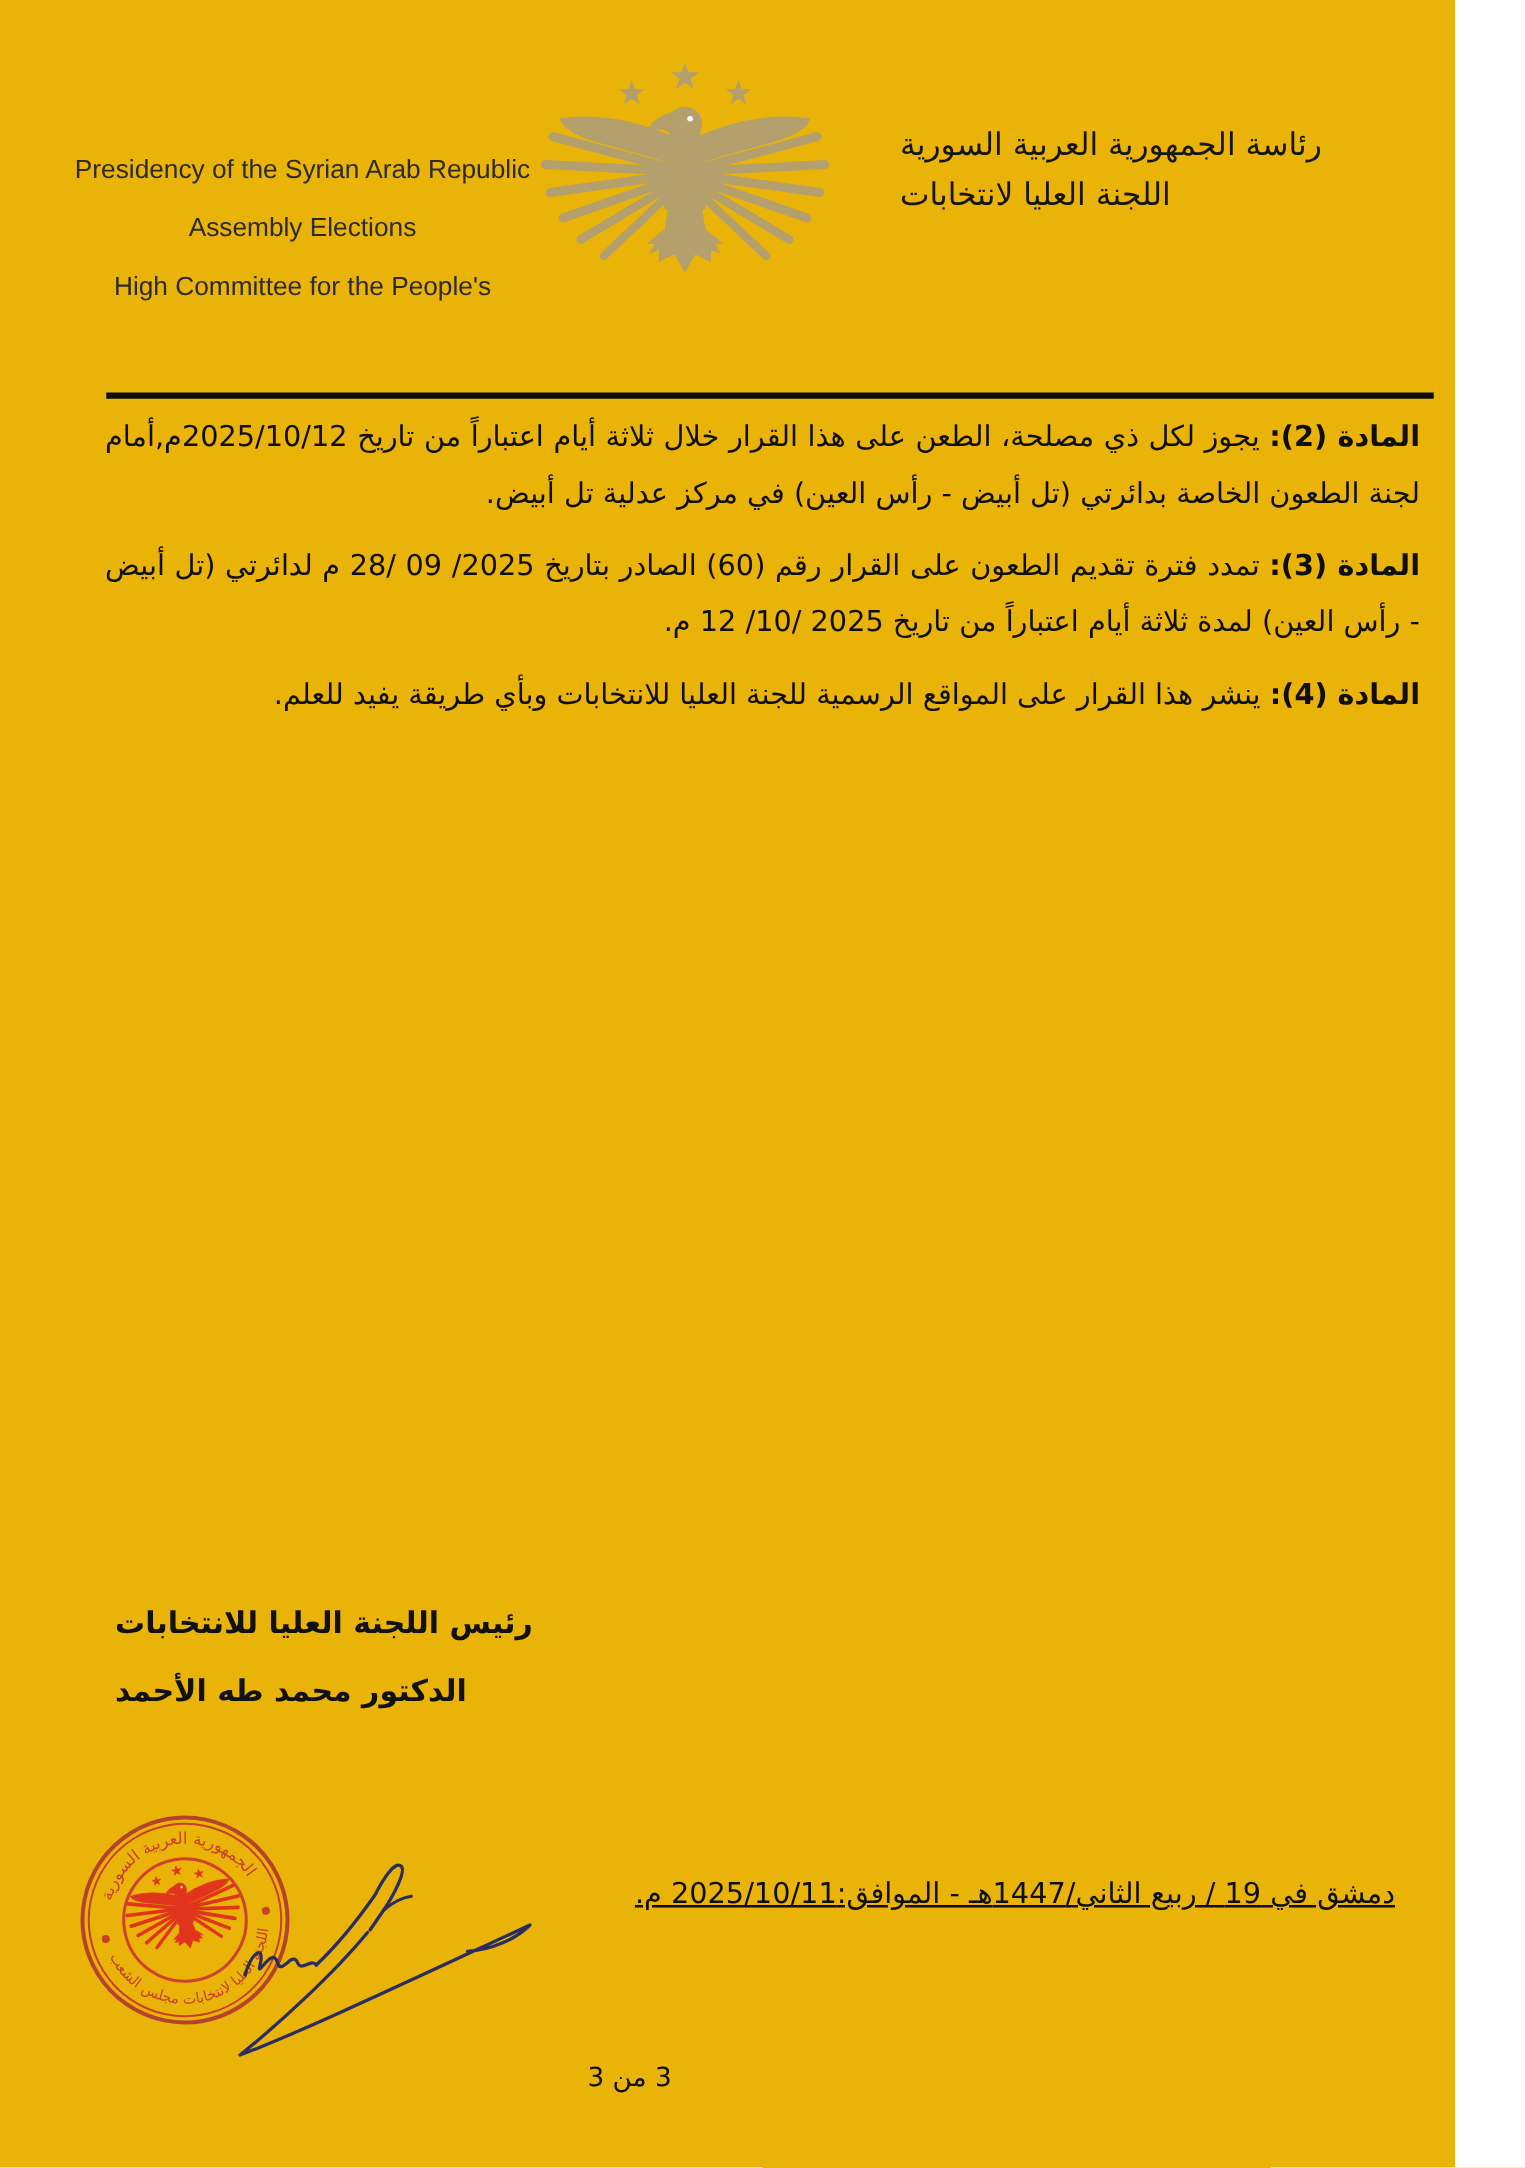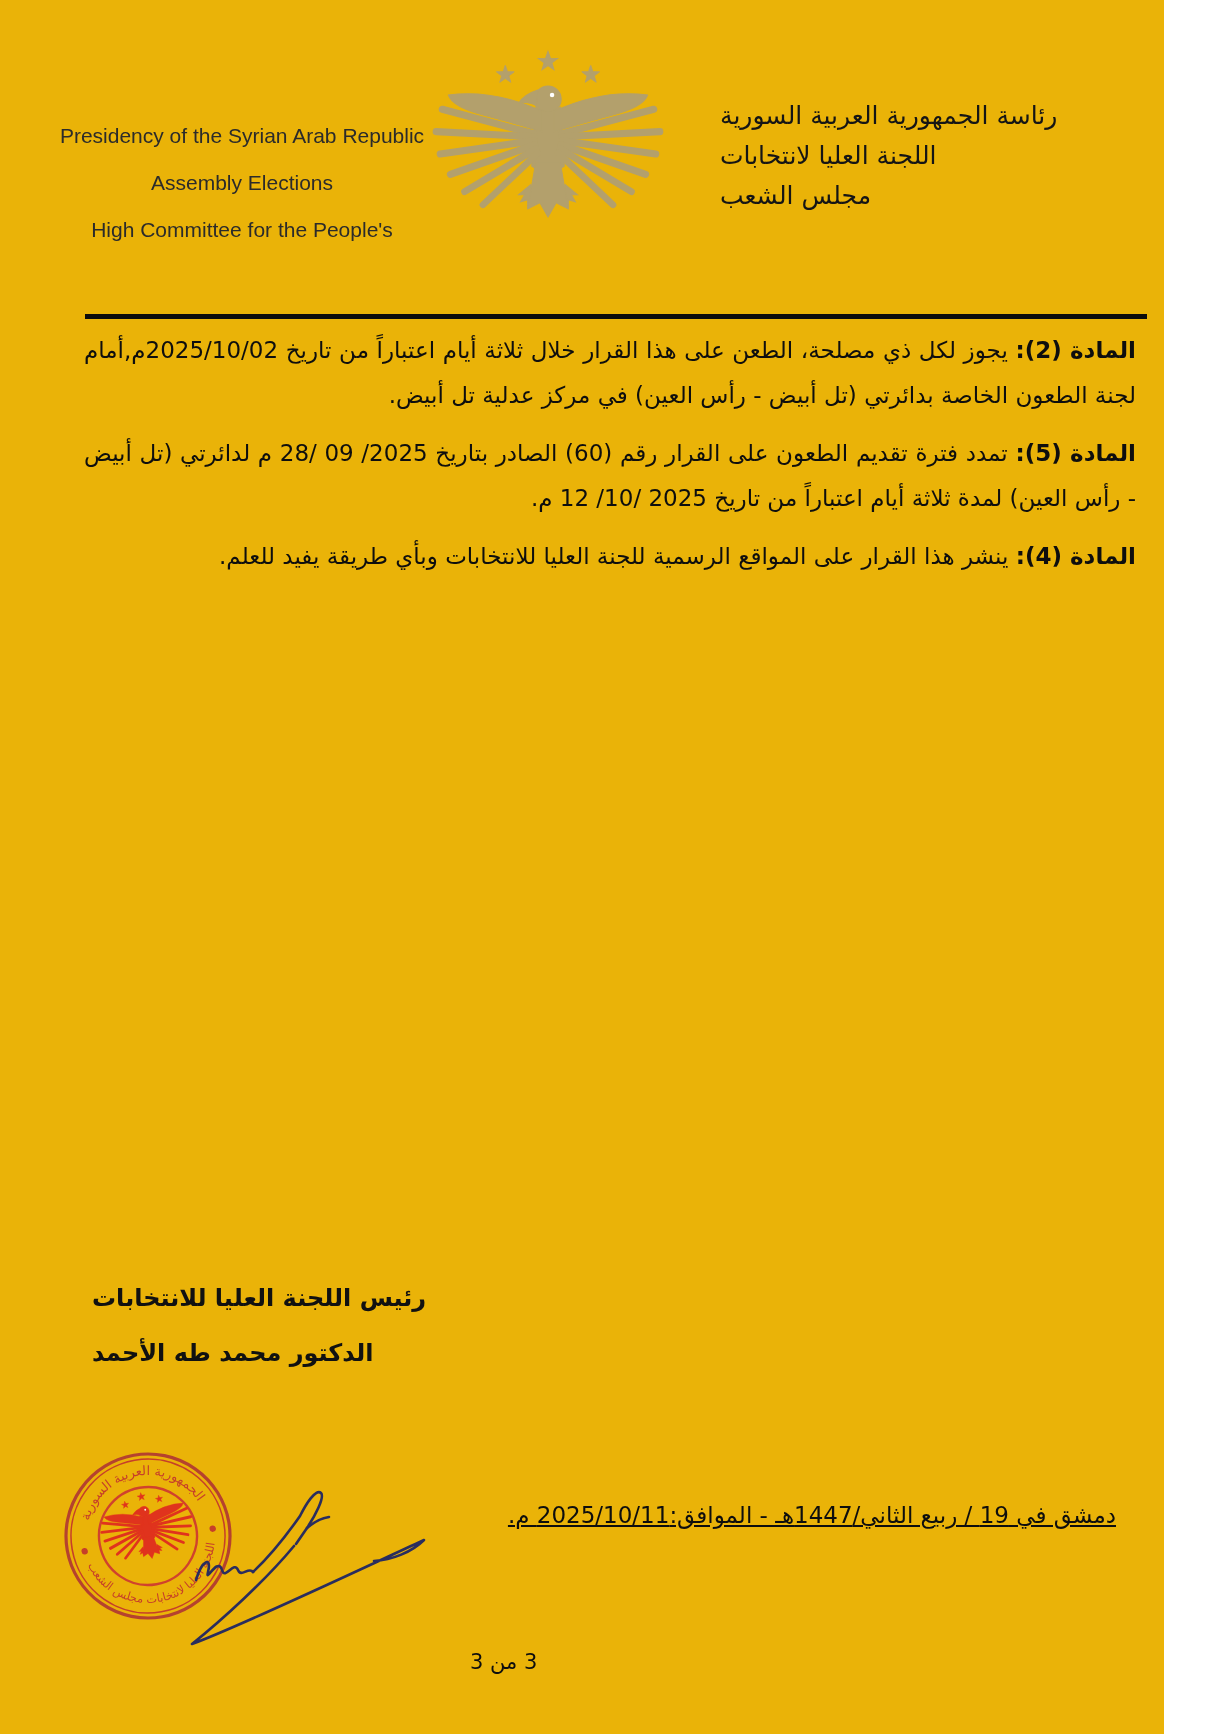--- a/index.html
+++ b/index.html
@@ -102,28 +102,27 @@
     <div>High Committee for the People's</div>
   </div>
 
   <svg class="emblem" viewBox="0 0 240 210">
     <use href="#eagle" fill="#b3a06c" stroke="#b3a06c"></use>
   </svg>
 
   <div class="hdr-ar">
     <div>رئاسة الجمهورية العربية السورية</div>
     <div>اللجنة العليا لانتخابات</div>
-    <div>مجلس الشعب</div>
   </div>
 
   <div class="rule"></div>
 
   <div class="body-text">
-    <p><b>المادة (2):</b> <span>يجوز لكل ذي مصلحة، الطعن على هذا القرار خلال ثلاثة أيام اعتباراً من تاريخ 2025/10/02م,أمام لجنة الطعون الخاصة بدائرتي (تل أبيض - رأس العين) في مركز عدلية تل أبيض.</span></p>
-    <p><b>المادة (5):</b> <span>تمدد فترة تقديم الطعون على القرار رقم (60) الصادر بتاريخ ⁦28/ 09 /2025⁩ م لدائرتي (تل أبيض - رأس العين) لمدة ثلاثة أيام اعتباراً من تاريخ ⁦12 /10/ 2025⁩ م.</span></p>
+    <p><b>المادة (2):</b> <span>يجوز لكل ذي مصلحة، الطعن على هذا القرار خلال ثلاثة أيام اعتباراً من تاريخ 2025/10/12م,أمام لجنة الطعون الخاصة بدائرتي (تل أبيض - رأس العين) في مركز عدلية تل أبيض.</span></p>
+    <p><b>المادة (3):</b> <span>تمدد فترة تقديم الطعون على القرار رقم (60) الصادر بتاريخ ⁦28/ 09 /2025⁩ م لدائرتي (تل أبيض - رأس العين) لمدة ثلاثة أيام اعتباراً من تاريخ ⁦12 /10/ 2025⁩ م.</span></p>
     <p><b>المادة (4):</b> <span>ينشر هذا القرار على المواقع الرسمية للجنة العليا للانتخابات وبأي طريقة يفيد للعلم.</span></p>
   </div>
 
   <div class="sig-block">
     <div class="sig-title">رئيس اللجنة العليا للانتخابات</div>
     <div class="sig-name">الدكتور محمد طه الأحمد</div>
   </div>
 
   <svg class="stamp-svg" viewBox="0 0 176 176">
     <defs>

